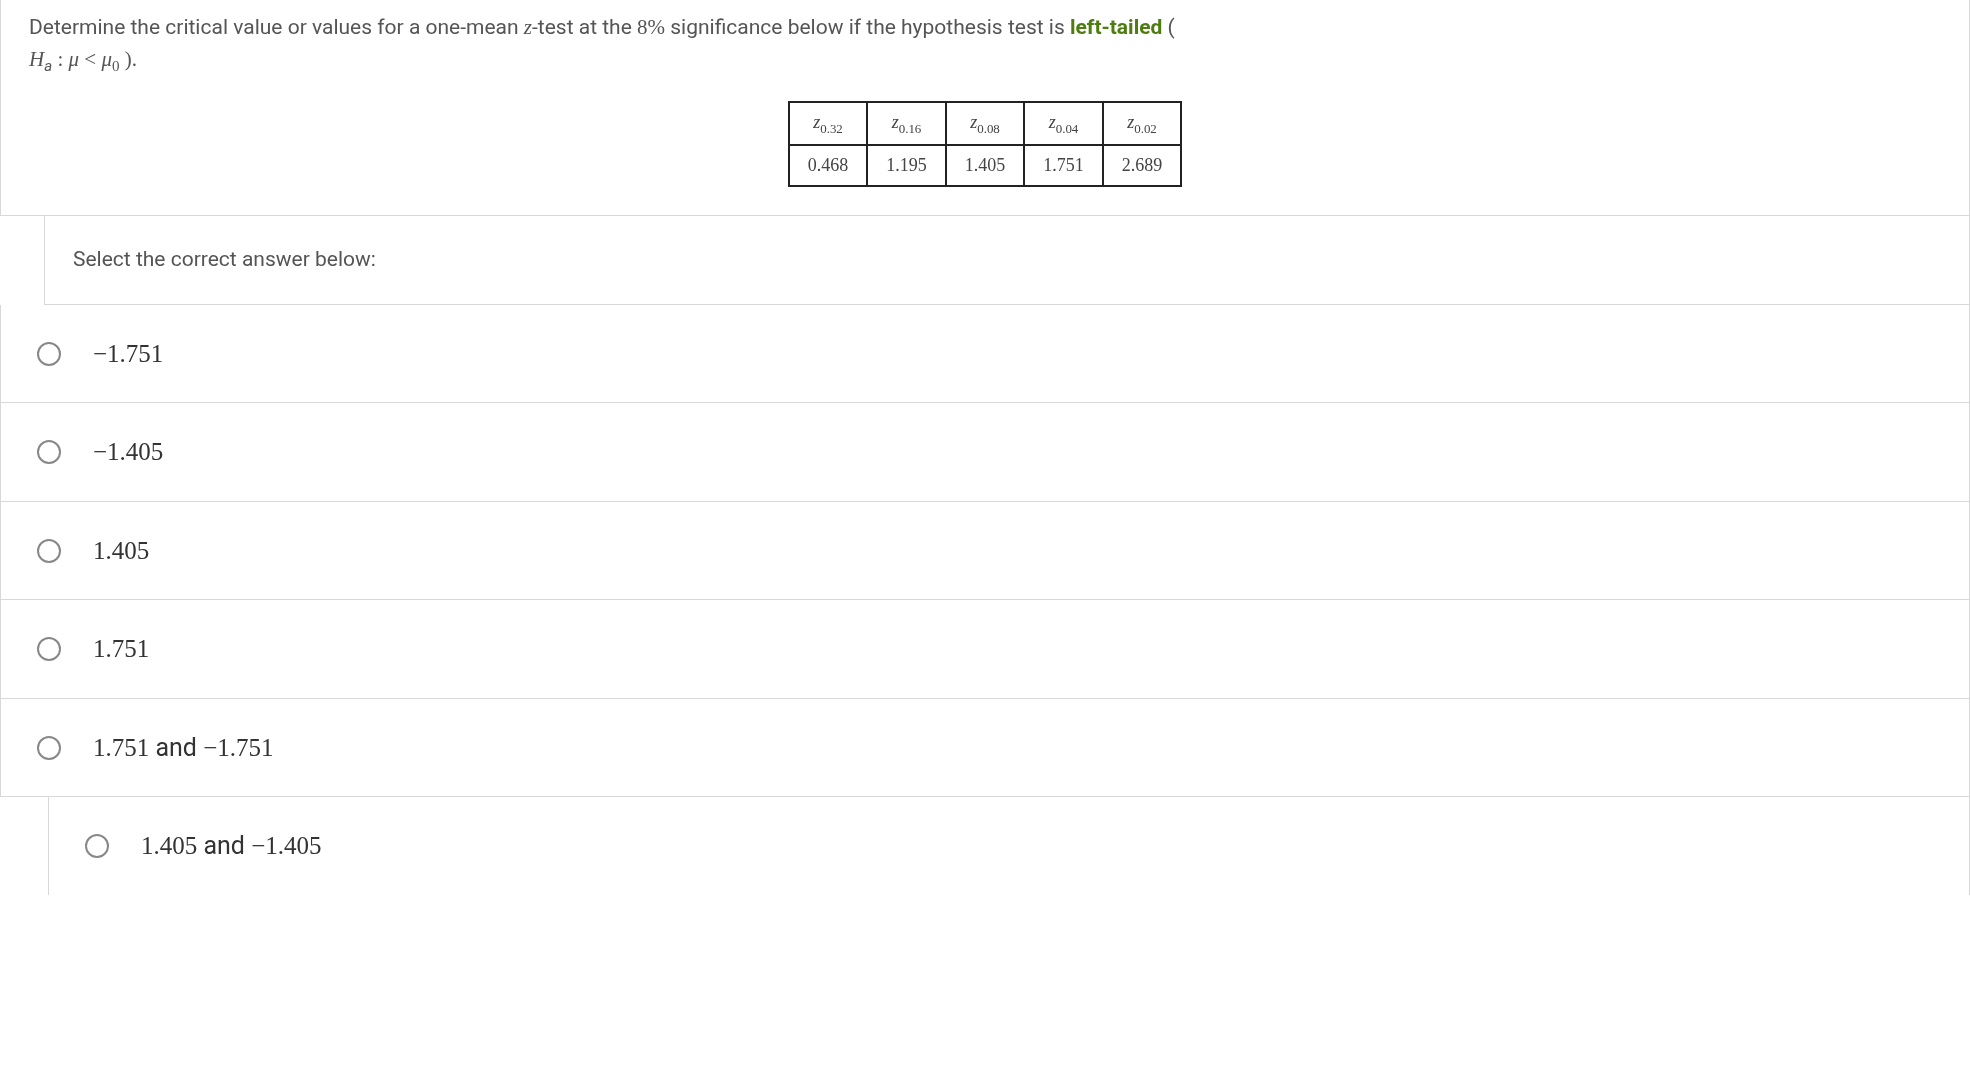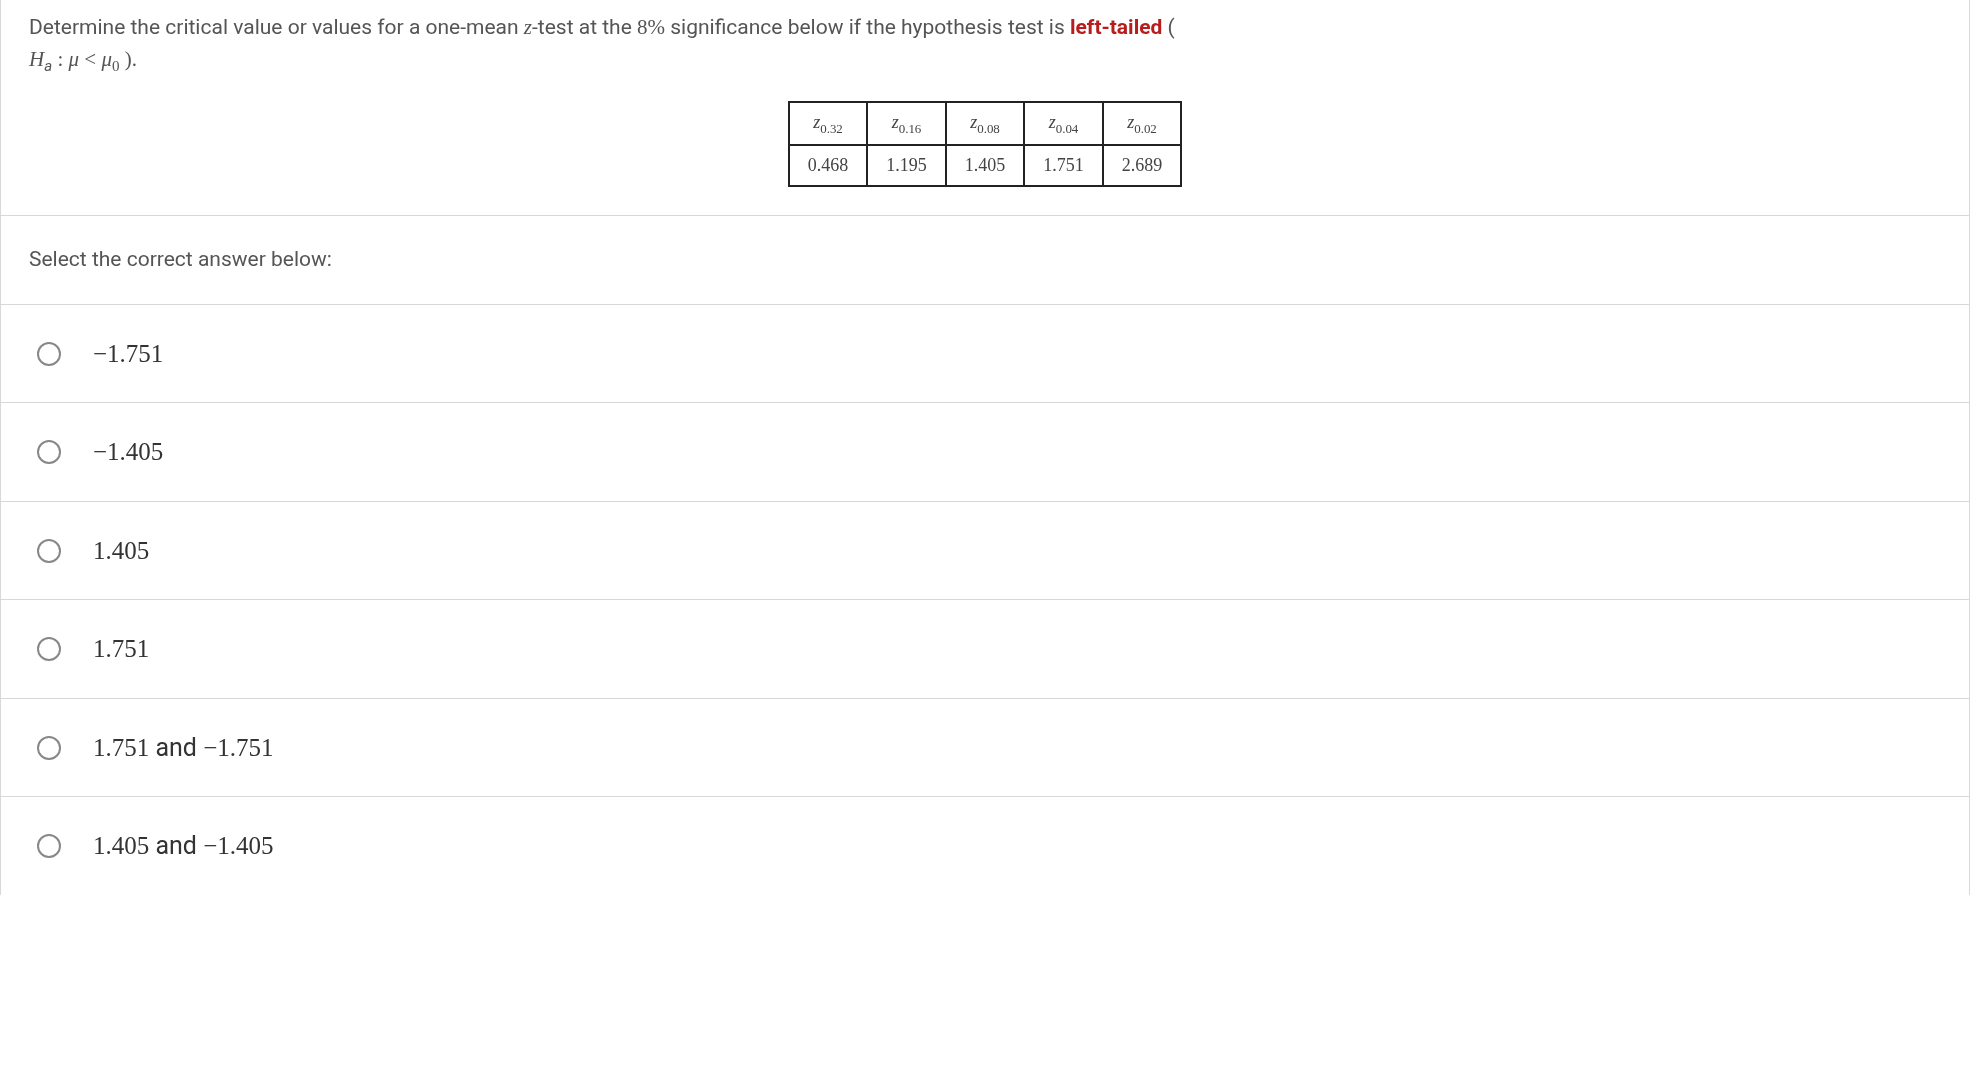--- a/index.html
+++ b/index.html
@@ -13,21 +13,21 @@
     .container { width: 100%; }
     .question-block {
       padding: 12px 28px 28px 28px;
       border-bottom: 1px solid #d8d8d8;
       border-left: 1px solid #d8d8d8;
       border-right: 1px solid #d8d8d8;
     }
     .question-text { margin-bottom: 24px; color:#555;}
     .serif { font-family: Georgia, 'Times New Roman', serif; }
     .italic { font-style: italic; }
-    .bold { font-weight: 700; color:#b91c1c;}
+    .bold { font-weight: 700; color:#4d7c0f;}
     .math { font-family: Georgia, 'Times New Roman', serif; font-style: italic; }
     .sub { font-size: 0.72em; vertical-align: sub; font-style: italic; }
     .subn { font-size: 0.72em; vertical-align: sub; font-style: normal; }
     .table-wrap { display:flex; justify-content:center; }
     table.z-table {
       border-collapse: collapse;
       font-family: Georgia, 'Times New Roman', serif;
       font-size: 18px;
     }
     table.z-table td, table.z-table th {
@@ -36,31 +36,32 @@
       text-align: center;
       font-weight: normal;
     }
     table.z-table th { font-weight: normal; }
     .prompt-block {
       padding: 28px 28px;
       border-left: 1px solid #d8d8d8;
       border-right: 1px solid #d8d8d8;
       border-bottom: 1px solid #d8d8d8;
       color:#555;
+      margin-left:44px;
     }
     .option {
       display: flex;
       align-items: center;
       padding: 30px 36px;
       border-left: 1px solid #d8d8d8;
       border-right: 1px solid #d8d8d8;
       border-bottom: 1px solid #d8d8d8;
       cursor: pointer;
     }
-    .option:last-child { border-bottom: none; }
+    .option:last-child { border-bottom: none; margin-left: 48px; }
     .radio {
       width: 24px; height: 24px;
       border: 2px solid #888;
       border-radius: 50%;
       flex: 0 0 auto;
       margin-right: 32px;
       background:#fff;
     }
     .option-label {
       font-family: Georgia, 'Times New Roman', serif;

